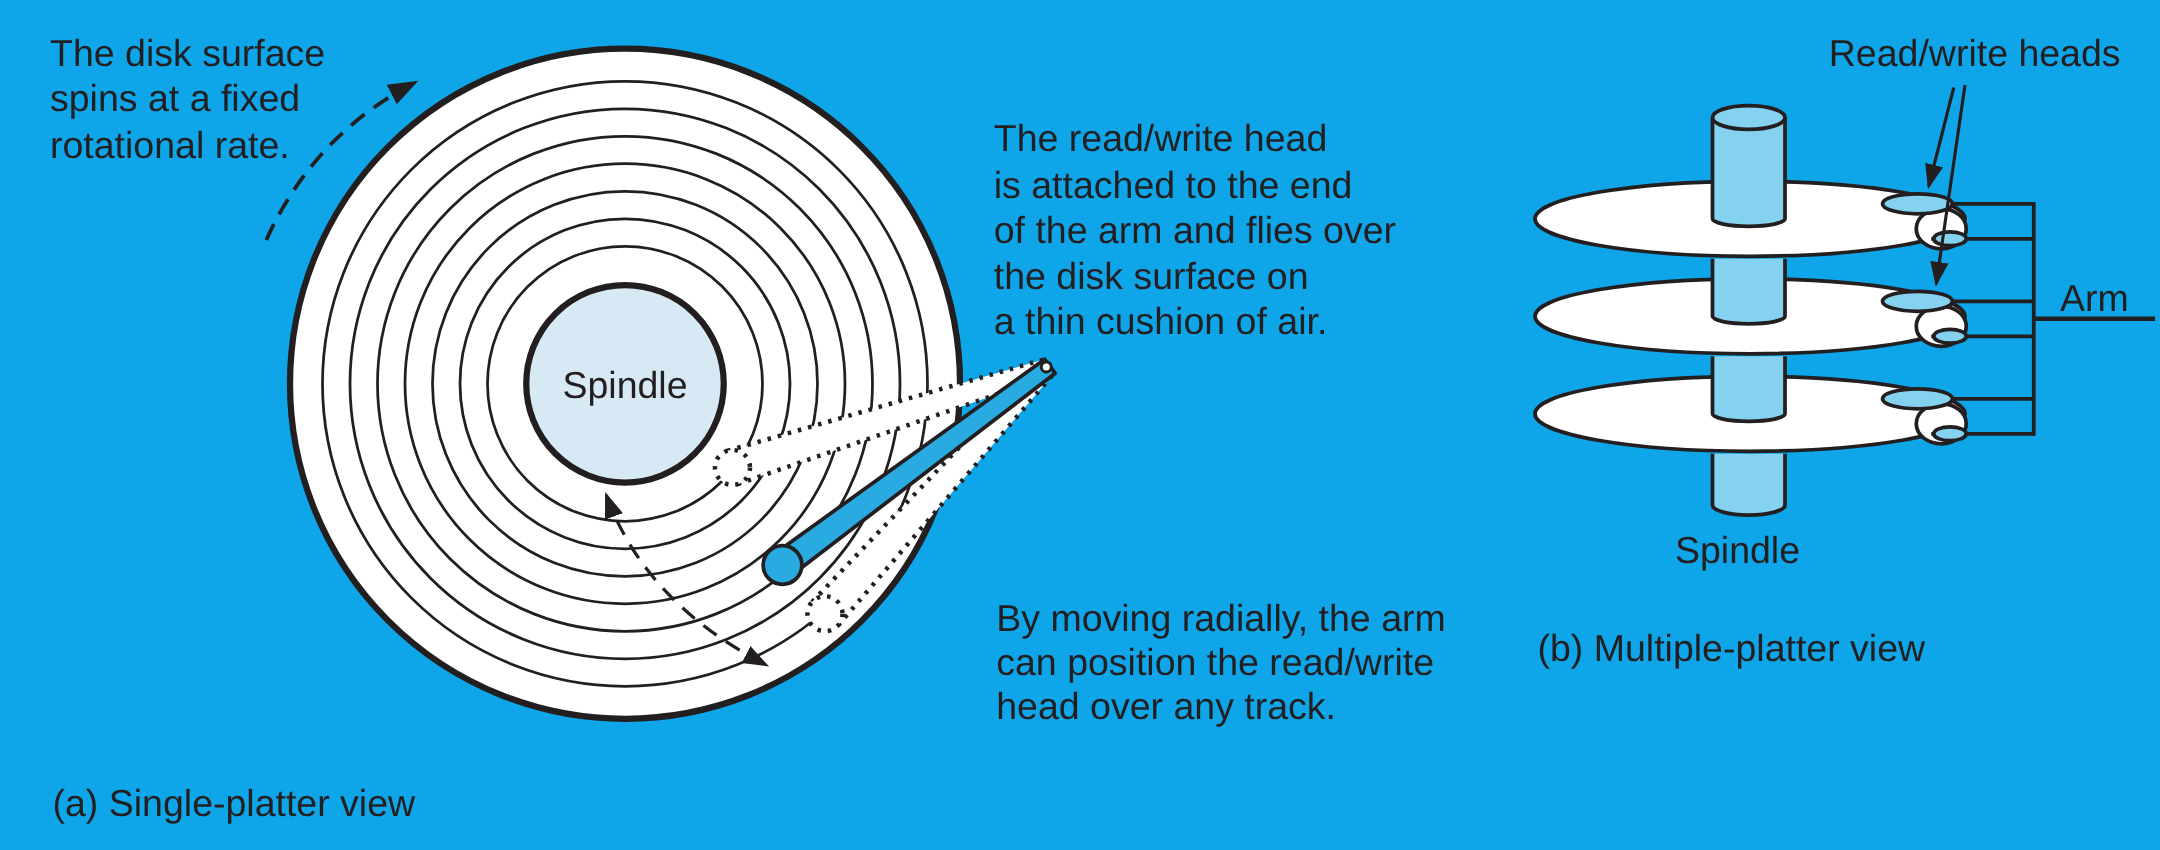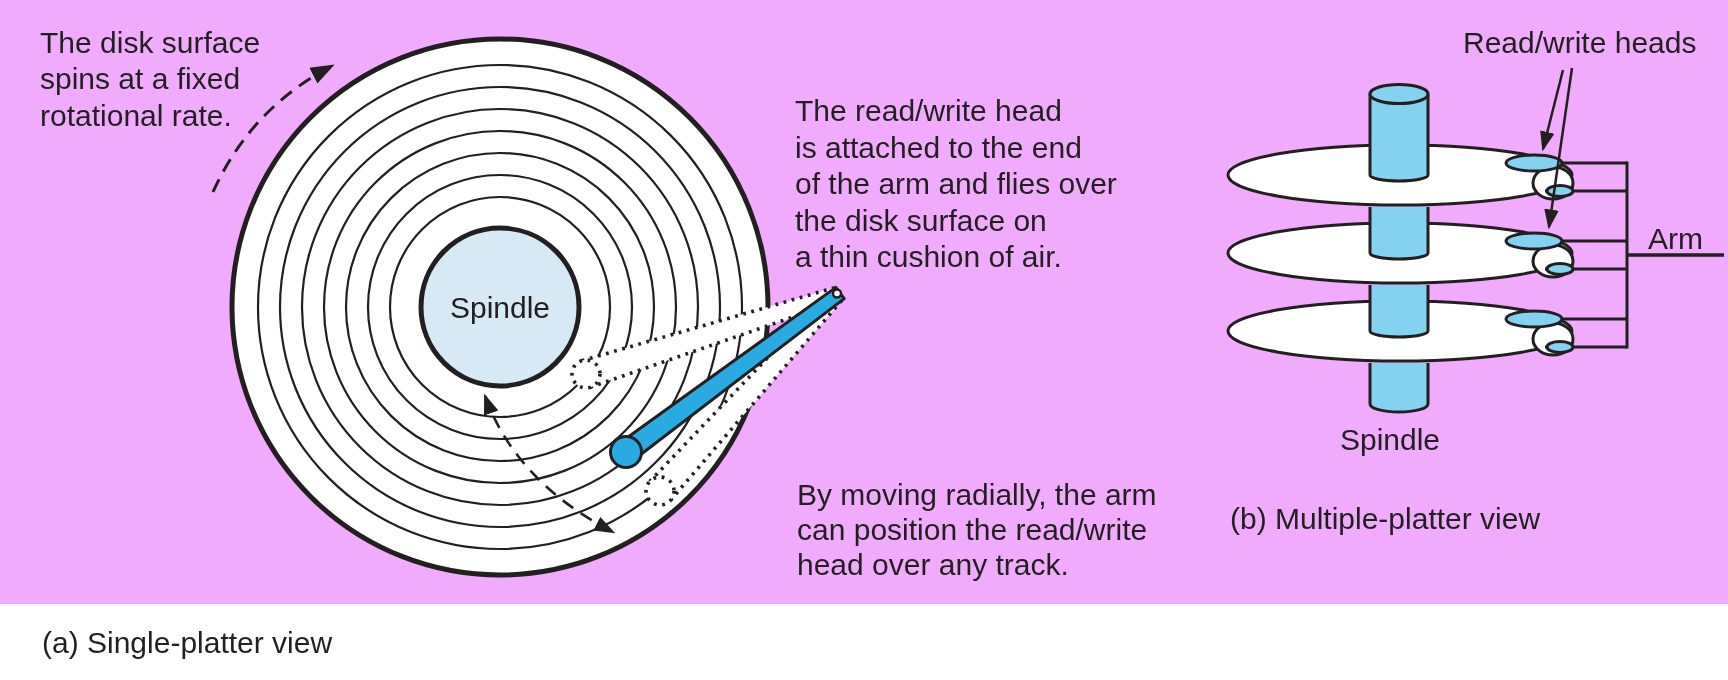--- a/index.html
+++ b/index.html
@@ -7,22 +7,22 @@
     padding: 0;
     background: #FFFFFF;
     width: 1728px;
     height: 680px;
     overflow: hidden;
     font-family: "Liberation Sans", sans-serif;
   }
   .figure-wrap {
     position: relative;
     width: 1728px;
-    height: 604px;
-    background: #f0abfc;
+    height: 680px;
+    background: #0ea5e9;
   }
   svg { display: block; }
   text {
     font-family: "Liberation Sans", sans-serif;
     font-size: 30px;
   }
   .lbl-mid { text-anchor: middle; }
 </style>
 </head>
 <body>

